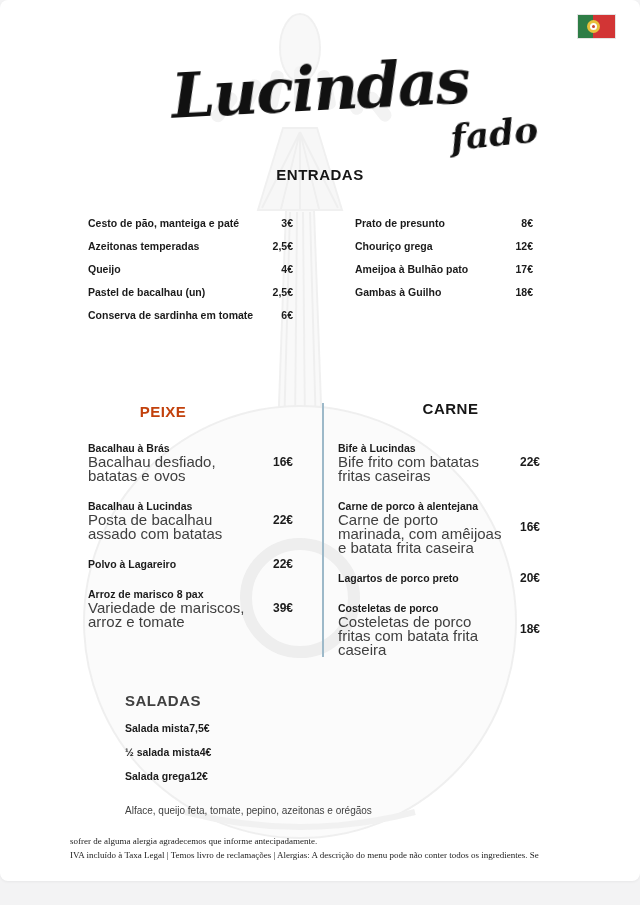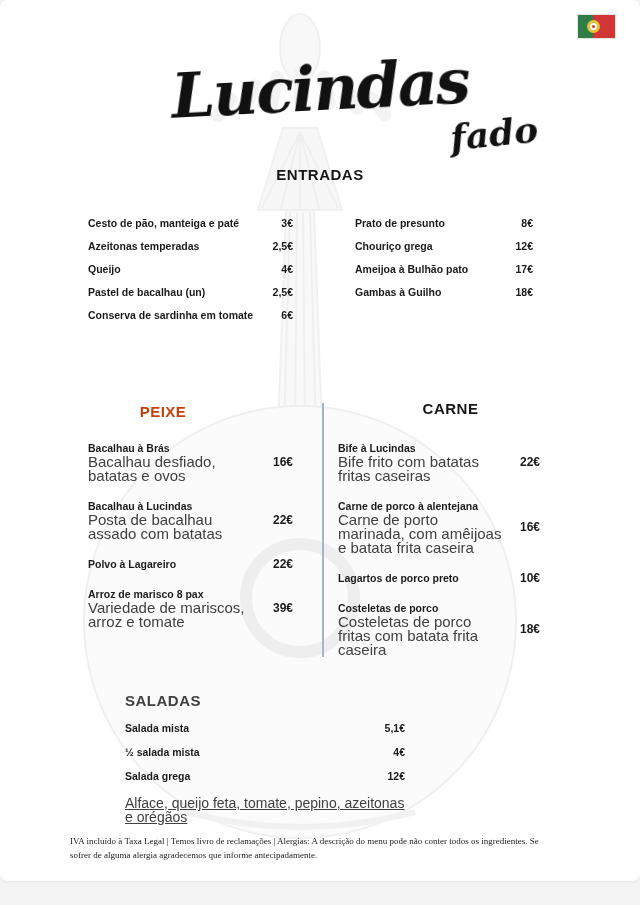--- a/index.html
+++ b/index.html
@@ -50,24 +50,24 @@
   .dish-text{width:172px;}
   .carne-list .dish-text{width:168px;}
   .dish-name{font-size:10.5px;font-weight:bold;color:#1b1b1b;line-height:14px;}
   .dish-desc{font-size:15px;color:#3f3f3f;line-height:14px;}
   .dish-price{font-size:12px;font-weight:bold;color:#1b1b1b;white-space:nowrap;margin-left:4px;}
 
   .divider{position:absolute;left:322px;top:403px;width:2px;height:254px;}
 
   
   .sal-list{position:absolute;left:125px;top:716px;width:280px;}
-  .srow{display:flex;justify-content:space-between;align-items:center;height:24px;gap:39px;}
+  .srow{display:flex;align-items:center;height:24px;}
   .sname{font-size:10.5px;font-weight:bold;color:#1b1b1b;}
   .sprice{font-size:10.5px;font-weight:bold;color:#1b1b1b;}
-  .sdesc{font-size:14px;color:#3f3f3f;line-height:14px;margin-top:8px;text-decoration:underline;}
+  .sdesc{font-size:10px;color:#3f3f3f;line-height:14px;margin-top:16px;}
   .sdesc:empty{display:none;}
 
   
   .footer{position:absolute;left:70px;top:835px;font-family:"Liberation Serif",serif;
         font-size:9px;line-height:13.5px;color:#222;}
   .footer div{white-space:nowrap;}
 </style>
 </head>
 <body>
 
@@ -199,55 +199,55 @@
         <div class="dish-text">
           <div class="dish-name">Carne de porco à alentejana</div>
           <div class="dish-desc">Carne de porto marinada, com amêijoas e batata frita caseira</div>
         </div>
         <div class="dish-price">16€</div>
       </div>
       <div class="dish">
         <div class="dish-text">
           <div class="dish-name">Lagartos de porco preto</div>
         </div>
-        <div class="dish-price">10€</div>
+        <div class="dish-price">20€</div>
       </div>
       <div class="dish">
         <div class="dish-text">
           <div class="dish-name">Costeletas de porco</div>
           <div class="dish-desc">Costeletas de porco fritas com batata frita caseira</div>
         </div>
         <div class="dish-price">18€</div>
       </div>
     </div>
 
     <h2 class="h-saladas">SALADAS</h2>
     <div class="sal-list">
       <div>
         <div class="srow">
           <span class="sname">Salada mista</span>
-          <span class="sprice">5,1€</span>
+          <span class="sprice">7,5€</span>
         </div>
 
       </div>
       <div>
         <div class="srow">
           <span class="sname">½ salada mista</span>
           <span class="sprice">4€</span>
         </div>
 
       </div>
       <div>
         <div class="srow">
           <span class="sname">Salada grega</span>
           <span class="sprice">12€</span>
         </div>
         <div class="sdesc">Alface, queijo feta, tomate, pepino, azeitonas e orégãos</div>
       </div>
     </div>
 
     <div class="footer">
+      <div>sofrer de alguma alergia agradecemos que informe antecipadamente.</div>
       <div>IVA incluído à Taxa Legal | Temos livro de reclamações | Alergias: A descrição do menu pode não conter todos os ingredientes. Se</div>
-      <div>sofrer de alguma alergia agradecemos que informe antecipadamente.</div>
     </div>
 
   </div>
 </div>
 
 </body></html>

